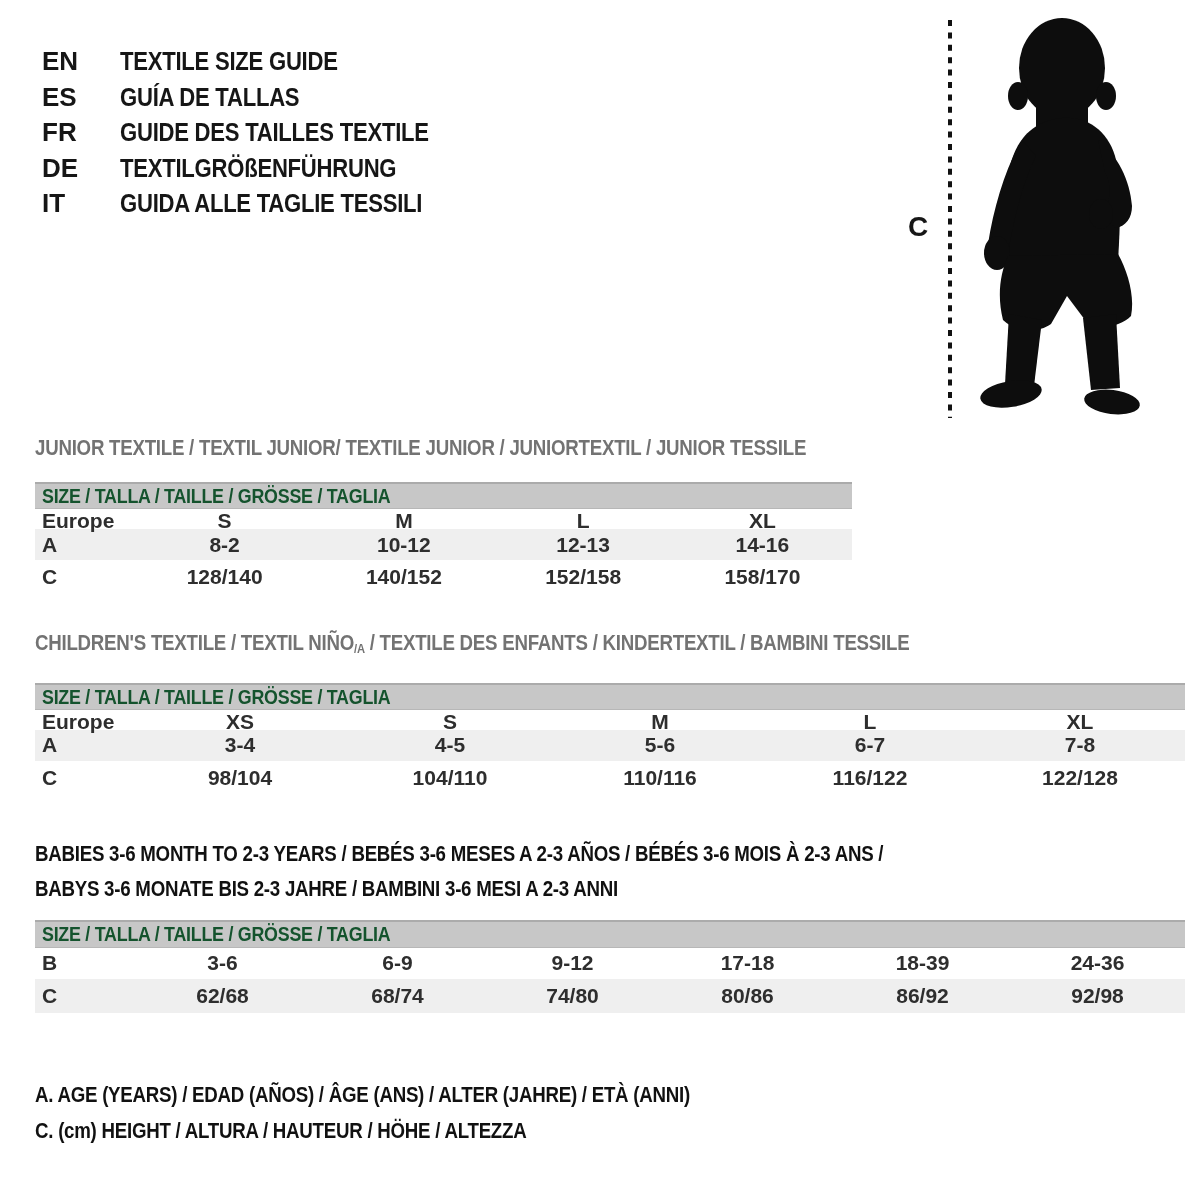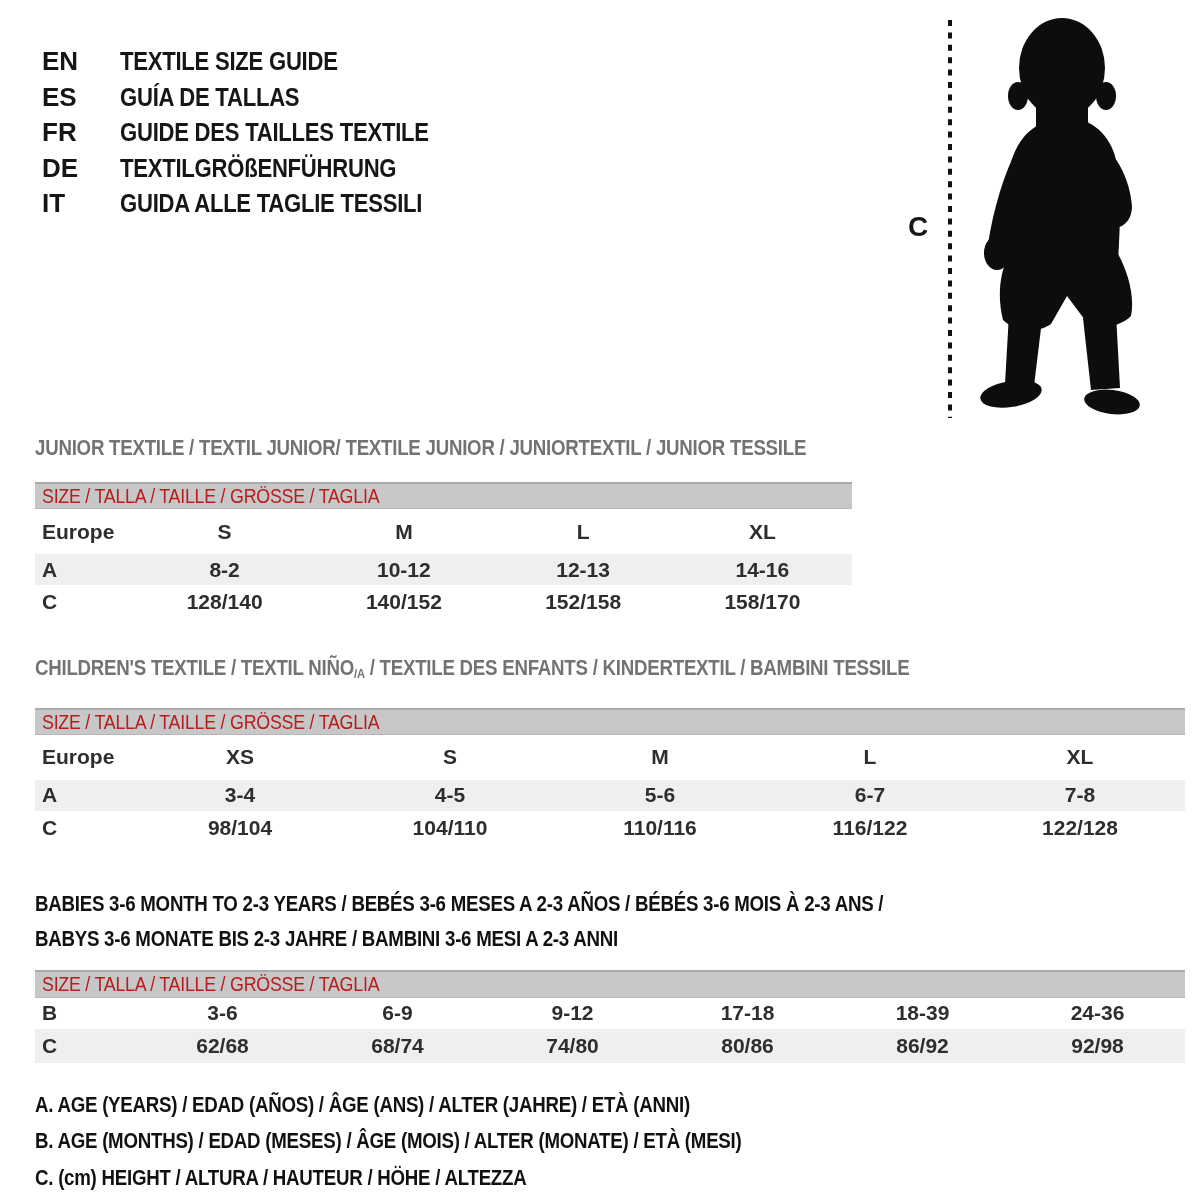--- a/index.html
+++ b/index.html
@@ -34,42 +34,42 @@
   .main { position:absolute; left:35px; top:437px; width:1150px; }
   .sec-title { font-weight:bold; font-size:22px; line-height:22px; color:#737373; }
   .sec-title sub { font-size:0.6em; vertical-align:-0.22em; }
   .babies-title-line { font-weight:bold; font-size:22px; line-height:35px; color:#111; }
   .table { width:100%; }
   .table.junior { width:817px; }
   .size-bar {
     background:#c7c7c7;
     height:27px; line-height:27px;
     padding-left:7px;
-    font-weight:normal; font-size:21px; color:#b91c1c;
+    font-weight:bold; font-size:21px; color:#14532d;
     box-shadow: inset 0 2px 0 #ababab, inset 0 -1px 0 #b7b7b7;
   }
   .trow { display:grid; align-items:center; font-weight:bold; font-size:21px; color:#2e2e2e; }
   .cols5 { grid-template-columns:100px repeat(4,1fr); }
   .cols6 { grid-template-columns:100px repeat(5,1fr); }
   .cols7 { grid-template-columns:100px repeat(6,1fr); }
   .trow .cl { text-align:left; padding-left:7px; }
   .trow .cc { text-align:center; }
-  .row-h36 { height:45px; }
+  .row-h36 { height:20px; }
   .row-h31 { height:31px; }
   .row-h34 { height:34px; }
   .row-alt { background:#efefef; }
   
   .junior-section .table { margin-top:23px; }
   .children-section { margin-top:38px; }
   .children-section .table { margin-top:23px; }
   .babies-section { margin-top:41px; }
   .babies-section .table { margin-top:14px; }
   .babies-section .size-bar { height:28px; line-height:28px; }
   
-  .legend { margin-top:24px; }
+  .legend { margin-top:64px; }
   .legend-line { font-weight:bold; font-size:22px; line-height:36.5px; color:#111; }
 </style>
 </head>
 <body>
 
 <div class="page">
 
   <div class="lang-list">
     <div class="lang-row">
       <span class="lang-code">EN</span>
@@ -208,18 +208,17 @@
           <span class="cc">74/80</span>
           <span class="cc">80/86</span>
           <span class="cc">86/92</span>
           <span class="cc">92/98</span>
         </div>
       </div>
     </section>
 
     <div class="legend">
       <div class="legend-line"><span class="cond">A. AGE (YEARS) / EDAD (AÑOS) / ÂGE (ANS) / ALTER (JAHRE) / ETÀ (ANNI)</span></div>
-      <div class="legend-line"><span class="cond">B. AGE (MONTHS) / EDAD (MESES) / ÂGE (MOIS) / ALTER (MONATE) / ETÀ (MESI)</span></div>
       <div class="legend-line"><span class="cond">C. (cm) HEIGHT / ALTURA / HAUTEUR / HÖHE / ALTEZZA</span></div>
     </div>
 
   </div>
 </div>
 
 </body></html>

